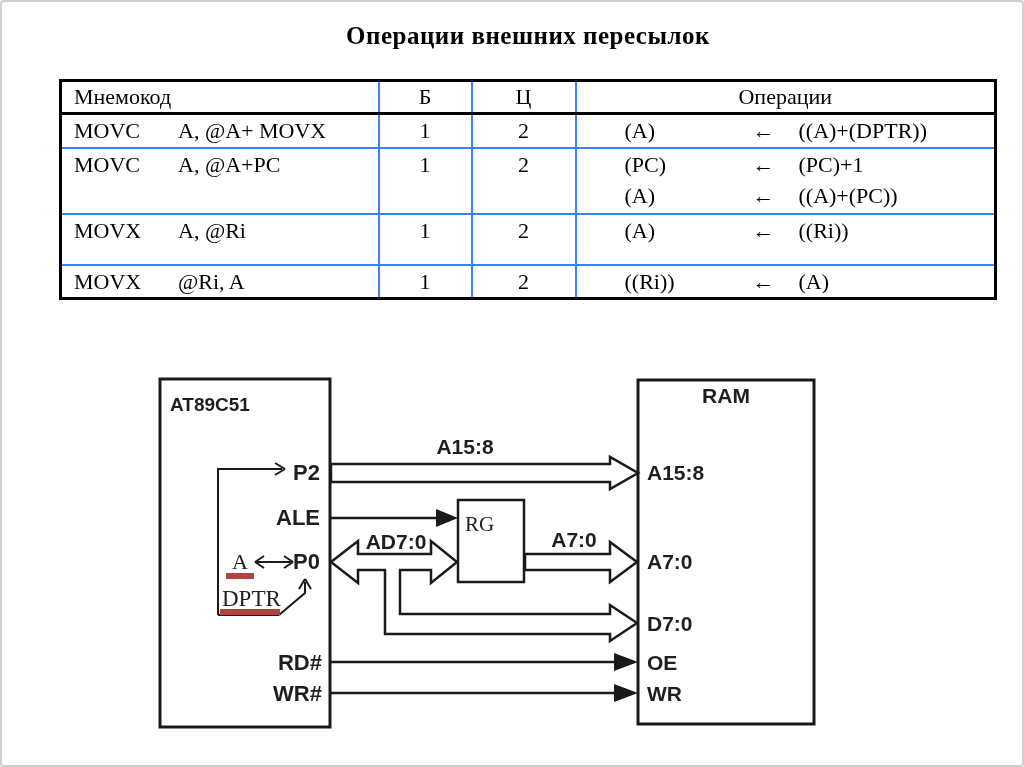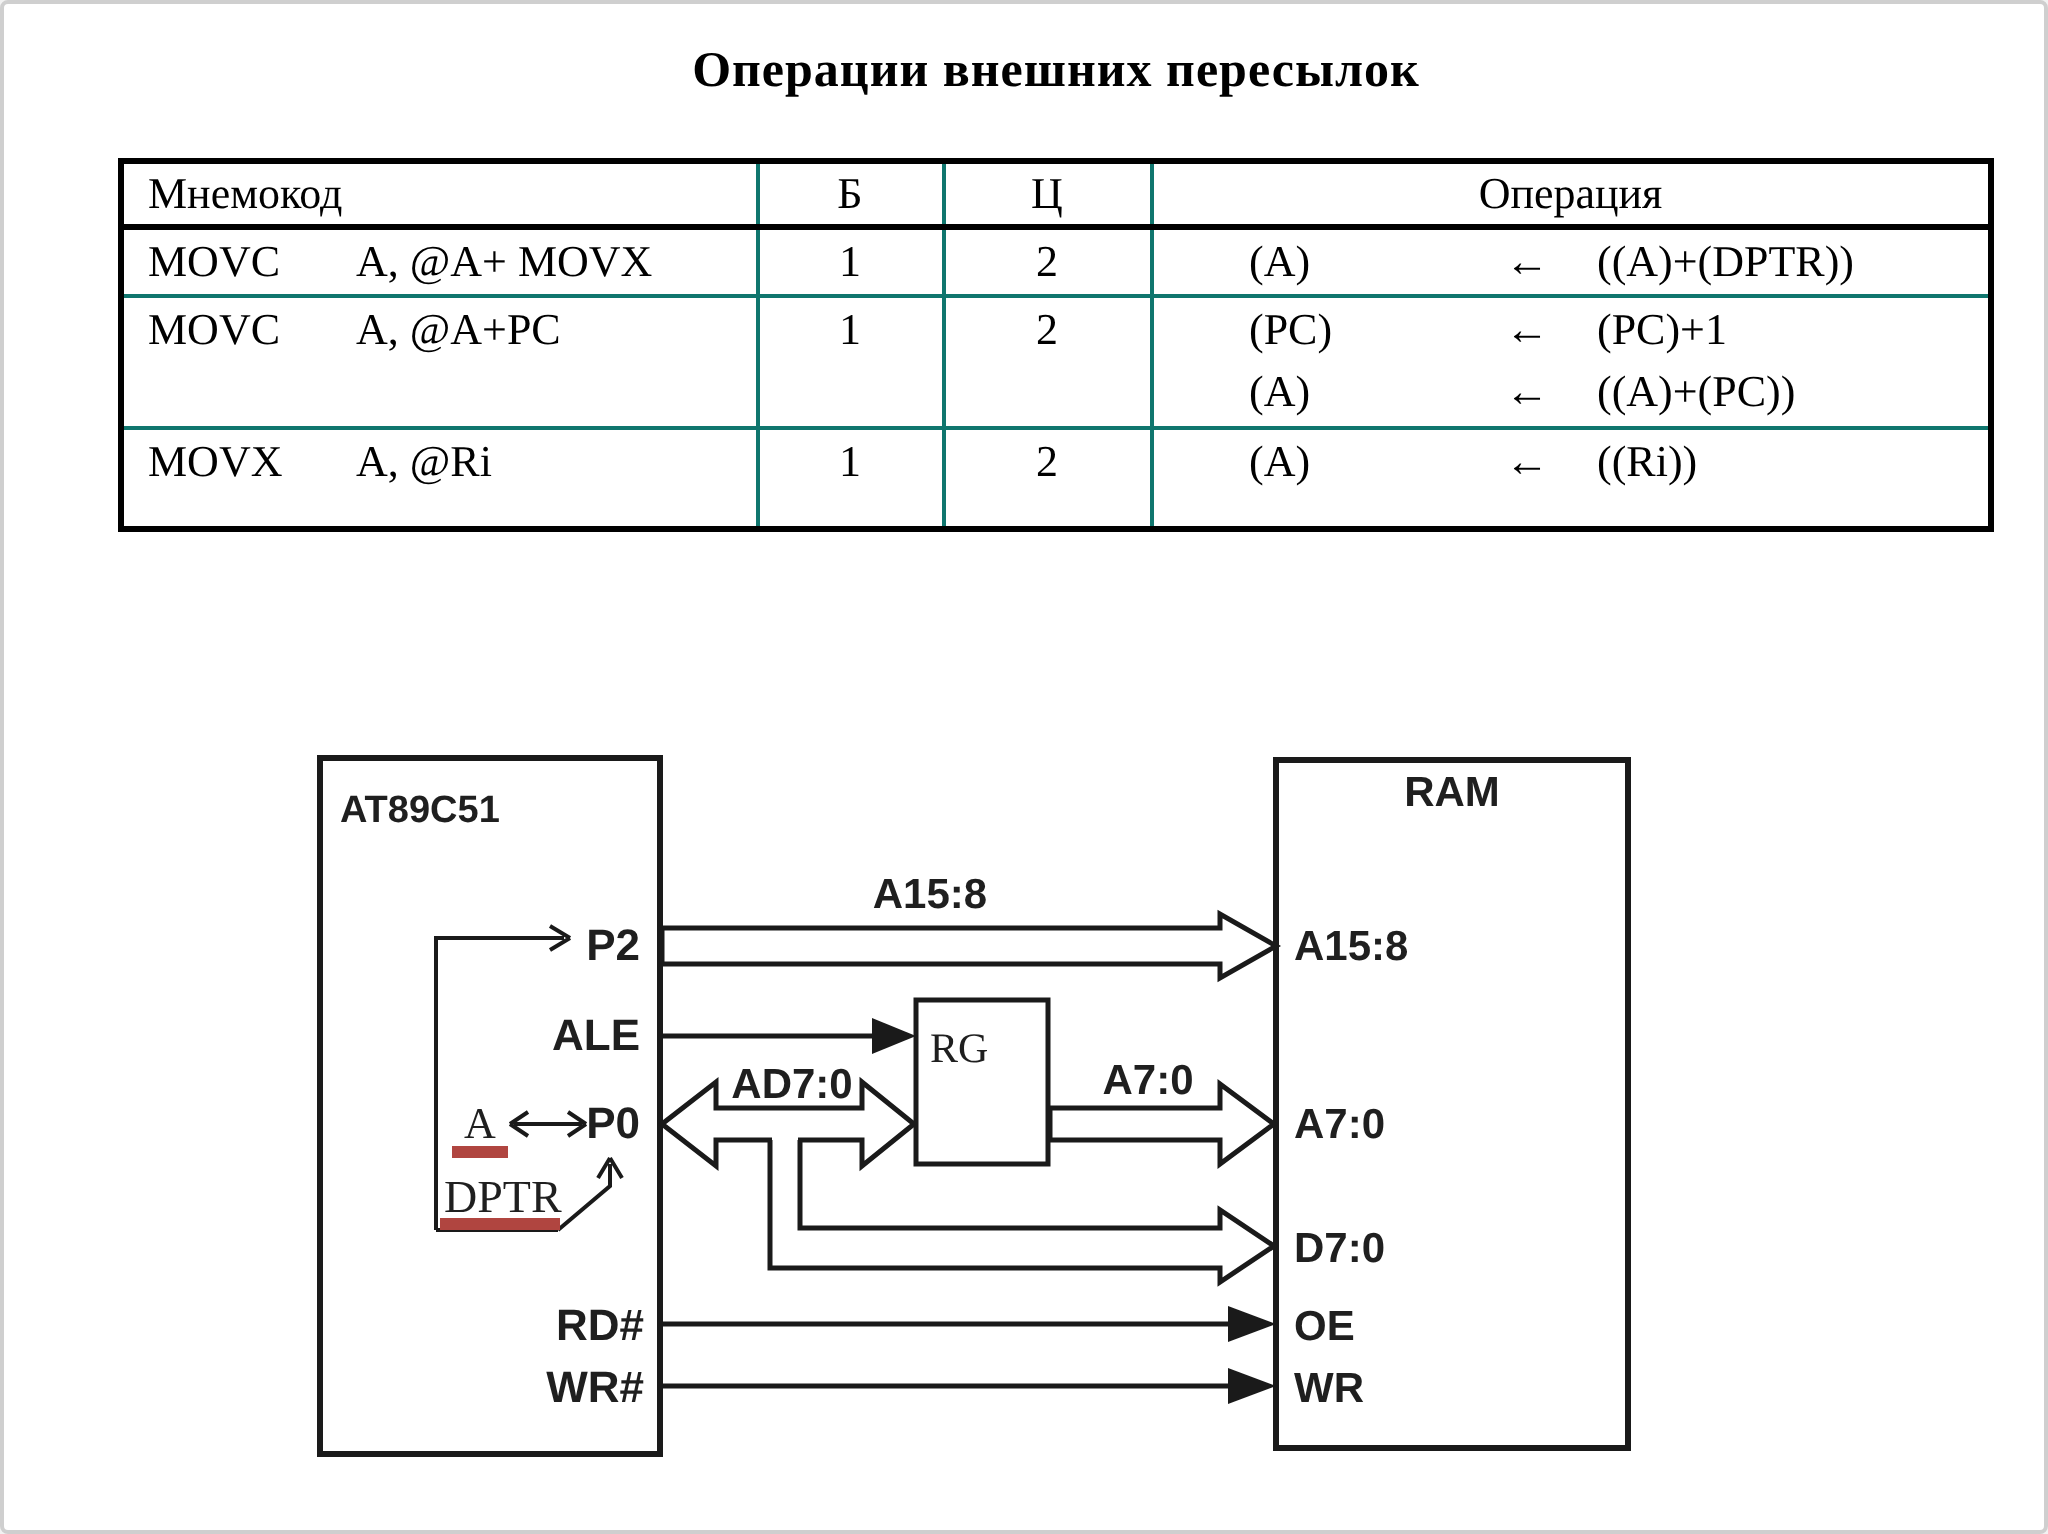--- a/index.html
+++ b/index.html
@@ -11,21 +11,21 @@
   .title {
     position:absolute; top:4px; left:0; width:100%; margin:16px;
     text-align:center; font-size:25px; font-weight:bold; letter-spacing:0.5px;
   }
   table.ops {
     position:absolute; left:57px; top:77px; width:935px;
     border-collapse:collapse; table-layout:fixed;
     border:3px solid #000; font-size:22px;
   }
   table.ops th, table.ops td {
-    border:2px solid #0f766e; padding:0; vertical-align:top;
+    border:2px solid #3b82f6; padding:0; vertical-align:top;
     line-height:31px; font-weight:normal; overflow:hidden; white-space:nowrap;
   }
   table.ops thead th { border-bottom:3px solid #000; height:30px; line-height:29px; }
   .cell-left { text-align:left; }
   .cell-center { text-align:center; }
   .mn-op { display:inline-block; width:104px; padding-left:12px; box-sizing:content-box; }
   .op-line { padding-left:48px; }
   .op-dest { display:inline-block; min-width:128px; }
   .op-src { margin-left:24px;margin-top:12px; }
   .diagram { position:absolute; left:0; top:360px; }
@@ -44,21 +44,21 @@
       <col style="width:318px">
         <col style="width:93px">
         <col style="width:104px">
         <col style="width:420px">
     </colgroup>
     <thead>
       <tr>
         <th class="cell-left"><span class="mn-op" style="width:auto">Мнемокод</span></th>
         <th class="cell-center">Б</th>
         <th class="cell-center">Ц</th>
-        <th class="cell-center">Операция</th>
+        <th class="cell-center">Операции</th>
       </tr>
     </thead>
     <tbody>
       <tr style="height:34px">
         <td class="cell-left"><span class="mn-op">MOVC</span><span>A, @A+ MOVX</span></td>
         <td class="cell-center">1</td>
         <td class="cell-center">2</td>
         <td class="cell-left">
           <div class="op-line"><span class="op-dest">(A)</span><span>←</span><span class="op-src">((A)+(DPTR))</span></div>
         </td>
@@ -71,20 +71,28 @@
           <div class="op-line"><span class="op-dest">(PC)</span><span>←</span><span class="op-src">(PC)+1</span></div>
           <div class="op-line"><span class="op-dest">(A)</span><span>←</span><span class="op-src">((A)+(PC))</span></div>
         </td>
       </tr>
       <tr style="height:51px">
         <td class="cell-left"><span class="mn-op">MOVX</span><span>A, @Ri</span></td>
         <td class="cell-center">1</td>
         <td class="cell-center">2</td>
         <td class="cell-left">
           <div class="op-line"><span class="op-dest">(A)</span><span>←</span><span class="op-src">((Ri))</span></div>
+        </td>
+      </tr>
+      <tr style="height:33px">
+        <td class="cell-left"><span class="mn-op">MOVX</span><span>@Ri, A</span></td>
+        <td class="cell-center">1</td>
+        <td class="cell-center">2</td>
+        <td class="cell-left">
+          <div class="op-line"><span class="op-dest">((Ri))</span><span>←</span><span class="op-src">(A)</span></div>
         </td>
       </tr>
     </tbody>
   </table>
 
   <svg class="diagram" width="1024" height="400" viewBox="0 360 1024 400">
 
     <rect x="158" y="377" width="170" height="348" fill="#fff" stroke="#1a1a1a" stroke-width="3"></rect>
     <rect x="636" y="378" width="176" height="344" fill="#fff" stroke="#1a1a1a" stroke-width="3"></rect>
 

